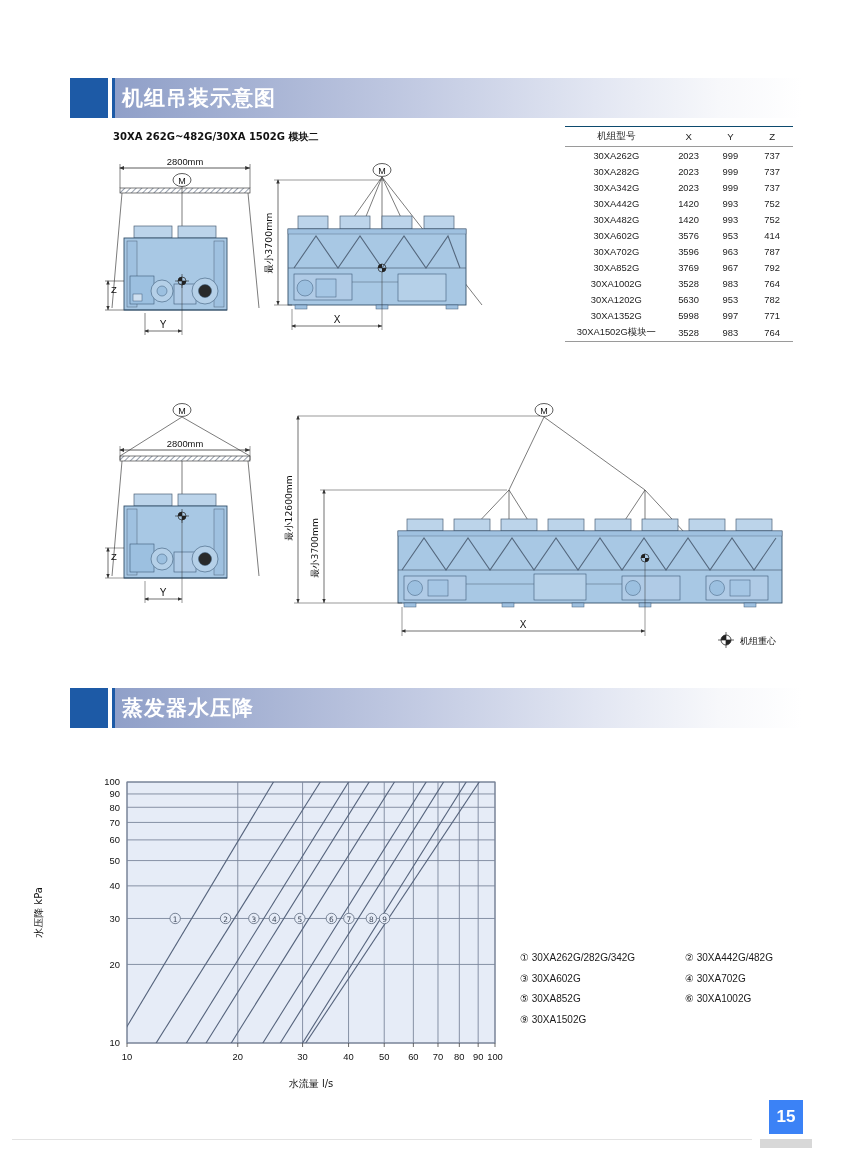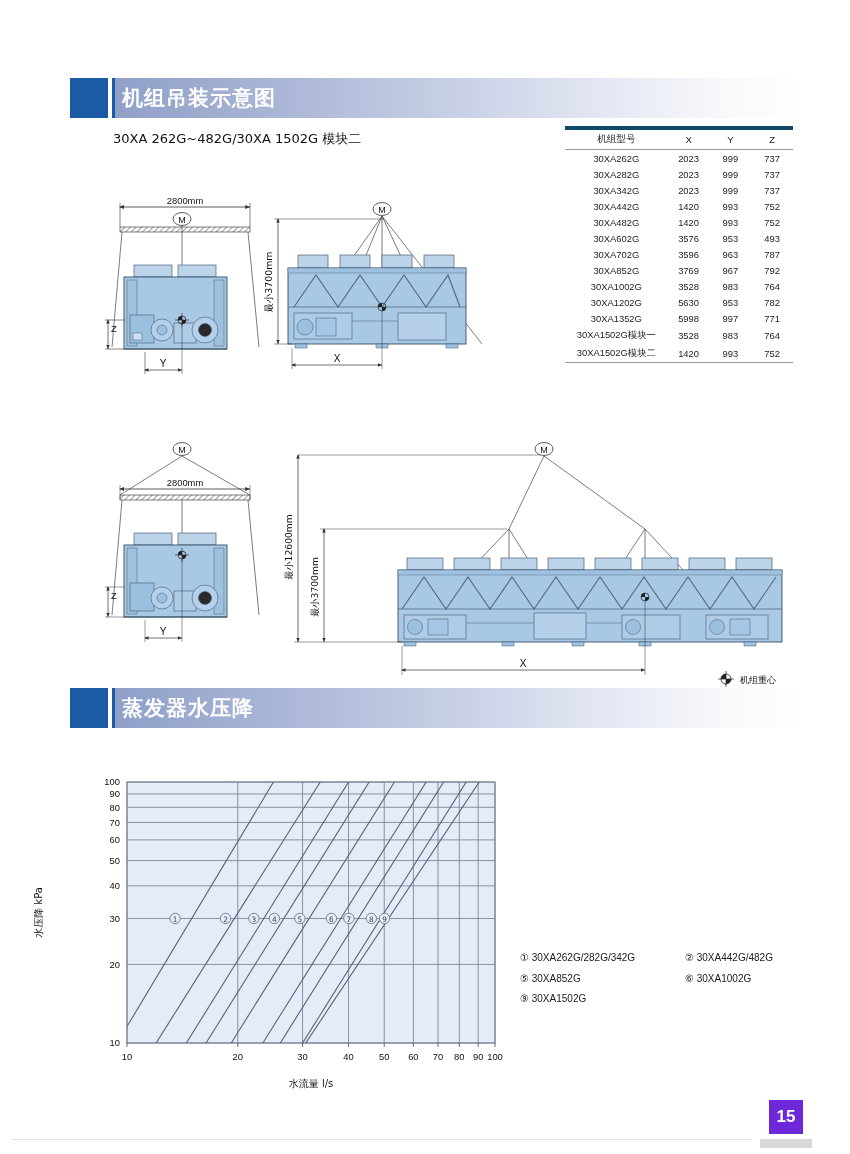--- a/index.html
+++ b/index.html
@@ -24,53 +24,53 @@
     content:"";position:absolute;left:0;top:0;width:3px;height:40px;background:#1d5aa6;
   }
   .sec-head .ttl{
     position:absolute;left:52px;top:0;height:40px;line-height:40px;
     font-size:21px;font-weight:bold;color:#ffffff;letter-spacing:1px;
     font-family:"DejaVu Sans","Liberation Sans",sans-serif;
   }
 
   
   .subtitle{
-    position:absolute;font-size:13px;font-weight:normal;color:#111;
+    position:absolute;font-size:10px;font-weight:bold;color:#111;
     font-family:"DejaVu Sans","Liberation Sans",sans-serif;white-space:nowrap;
   }
 
   
   .spec-table{position:absolute;left:553px;top:126px;width:228px;font-size:9.4px;color:#222;}
   .spec-table table{border-collapse:collapse;width:100%;}
   .spec-table th,.spec-table td{text-align:center;padding:2.5px 0 2.5px;font-weight:normal;}
-  .spec-table thead th{border-top:4px solid #0c4a6e;border-bottom:1px solid #9a9a9a;padding:3px 0;font-size:9.6px;}
+  .spec-table thead th{border-top:1px solid #0c4a6e;border-bottom:1px solid #9a9a9a;padding:3px 0;font-size:9.6px;}
   .spec-table tbody tr:last-child td{border-bottom:1px solid #9a9a9a;}
   .spec-table td.model{width:45%;}
   .spec-table td.num{width:18.3%;}
 
   
-  .diagram{position:absolute;margin-top:39px;}
+  .diagram{position:absolute;}
   .diagram svg{display:block;}
 
   
   .chart-wrap{position:absolute;left:0;top:760px;width:850px;height:340px;}
   .chart-svg{position:absolute;left:0;top:0;}
   .legend{
     position:absolute;left:508px;top:948px;width:290px;
     font-size:10px;color:#1a1a1a;line-height:20.5px;
   }
   .legend .col{display:inline-block;vertical-align:top;}
   .legend .c1{width:165px;}
   .legend .c2{width:120px;}
   .legend .li{white-space:nowrap;}
 
   
   .pageno{
     position:absolute;left:757px;top:1100px;width:34px;height:34px;
-    background:#6d28d9;color:#ffffff;font-size:17px;font-weight:bold;
+    background:#3b82f6;color:#ffffff;font-size:17px;font-weight:bold;
     display:flex;align-items:center;justify-content:center;
   }
   .pagebar{position:absolute;left:748px;top:1139px;width:52px;height:9px;background:#d8d8d8;}
   .footline{position:absolute;left:0px;top:1139px;width:740px;height:1px;background:#e3e3e3;}
 </style>
 </head>
 <body>
 
 <div class="page">
 
@@ -232,21 +232,21 @@
           <tr>
             <td class="model">30XA482G</td>
             <td class="num">1420</td>
             <td class="num">993</td>
             <td class="num">752</td>
           </tr>
           <tr>
             <td class="model">30XA602G</td>
             <td class="num">3576</td>
             <td class="num">953</td>
-            <td class="num">493</td>
+            <td class="num">414</td>
           </tr>
           <tr>
             <td class="model">30XA702G</td>
             <td class="num">3596</td>
             <td class="num">963</td>
             <td class="num">787</td>
           </tr>
           <tr>
             <td class="model">30XA852G</td>
             <td class="num">3769</td>
@@ -269,26 +269,20 @@
             <td class="model">30XA1352G</td>
             <td class="num">5998</td>
             <td class="num">997</td>
             <td class="num">771</td>
           </tr>
           <tr>
             <td class="model">30XA1502G模块一</td>
             <td class="num">3528</td>
             <td class="num">983</td>
             <td class="num">764</td>
-          </tr>
-          <tr>
-            <td class="model">30XA1502G模块二</td>
-            <td class="num">1420</td>
-            <td class="num">993</td>
-            <td class="num">752</td>
           </tr>
         </tbody>
     </table>
   </div>
 
 
   <div class="diagram" style="left:90px;top:398px;">
     <svg width="710" height="265" viewBox="0 0 710 265">
       <defs>
         <pattern id="hatch2" width="4" height="4" patternTransform="rotate(45)" patternUnits="userSpaceOnUse">
@@ -541,20 +535,21 @@
         <line x1="466.1612434736715" y1="283" x2="466.1612434736715" y2="287" stroke="#444" stroke-width="0.8"></line>
         <text x="483" y="300" font-size="9.4" fill="#111" text-anchor="middle" font-family="Liberation Sans, sans-serif">100</text>
         <line x1="483" y1="283" x2="483" y2="287" stroke="#444" stroke-width="0.8"></line>
         <text x="30" y="152.5" font-size="10" fill="#111" text-anchor="middle" transform="rotate(-90 30 152.5)" font-family="DejaVu Sans, sans-serif">水压降 kPa</text>
         <text x="299" y="327" font-size="10" fill="#111" text-anchor="middle" font-family="DejaVu Sans, sans-serif">水流量 l/s</text>
       </svg>
   </div>
 
   <div class="legend">
     <div><span class="col c1 li">① 30XA262G/282G/342G</span><span class="col c2 li">② 30XA442G/482G</span></div>
+    <div><span class="col c1 li">③ 30XA602G</span><span class="col c2 li">④ 30XA702G</span></div>
     <div><span class="col c1 li">⑤ 30XA852G</span><span class="col c2 li">⑥ 30XA1002G</span></div>
     <div><span class="col c1 li">⑨ 30XA1502G</span><span class="col c2 li"></span></div>
   </div>
 
   <div class="footline"></div>
   <div class="pagebar"></div>
   <div class="pageno">15</div>
 
 </div>
 

